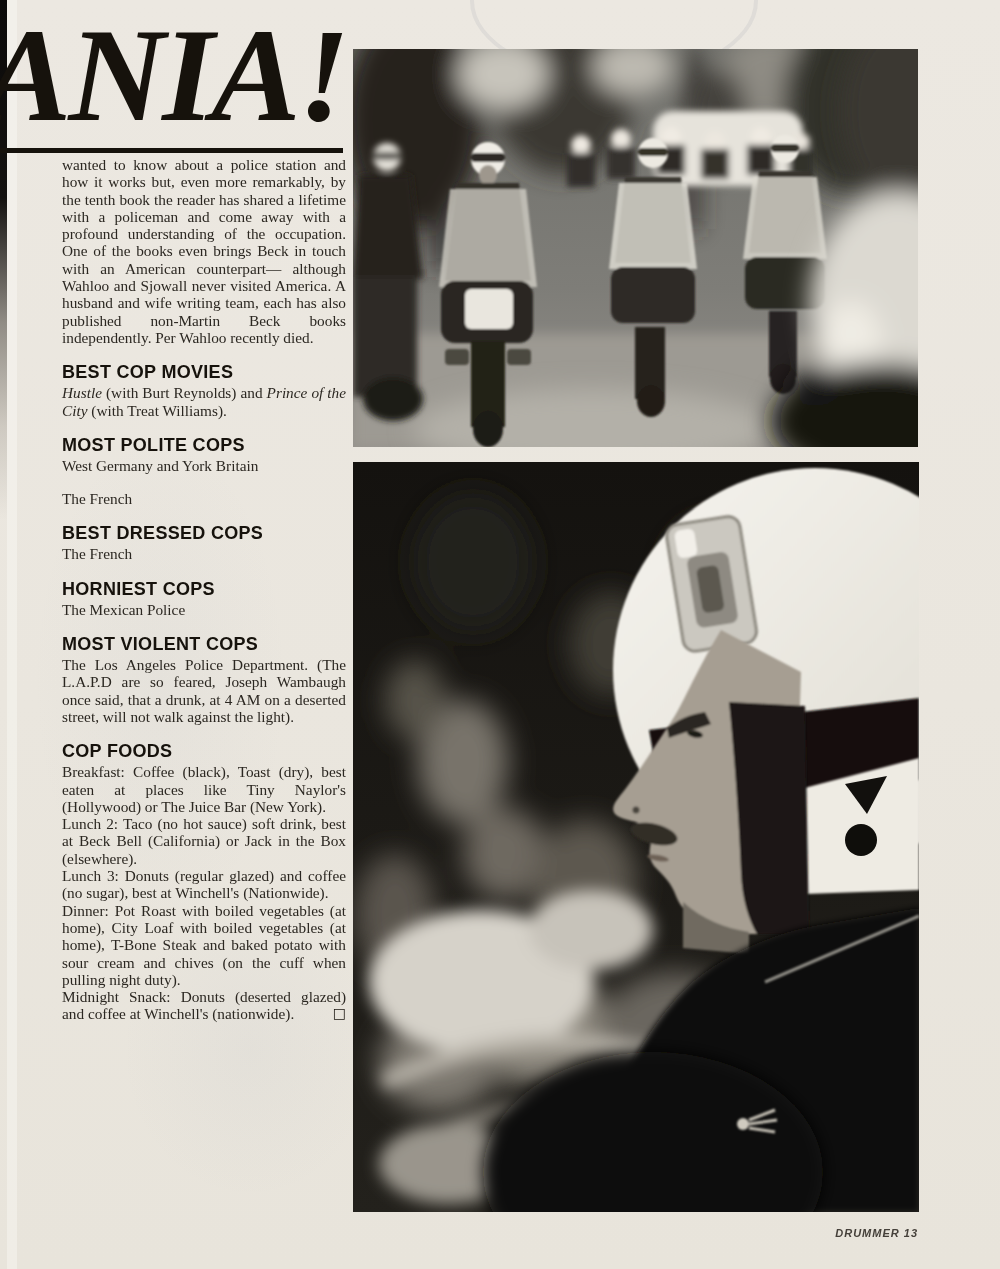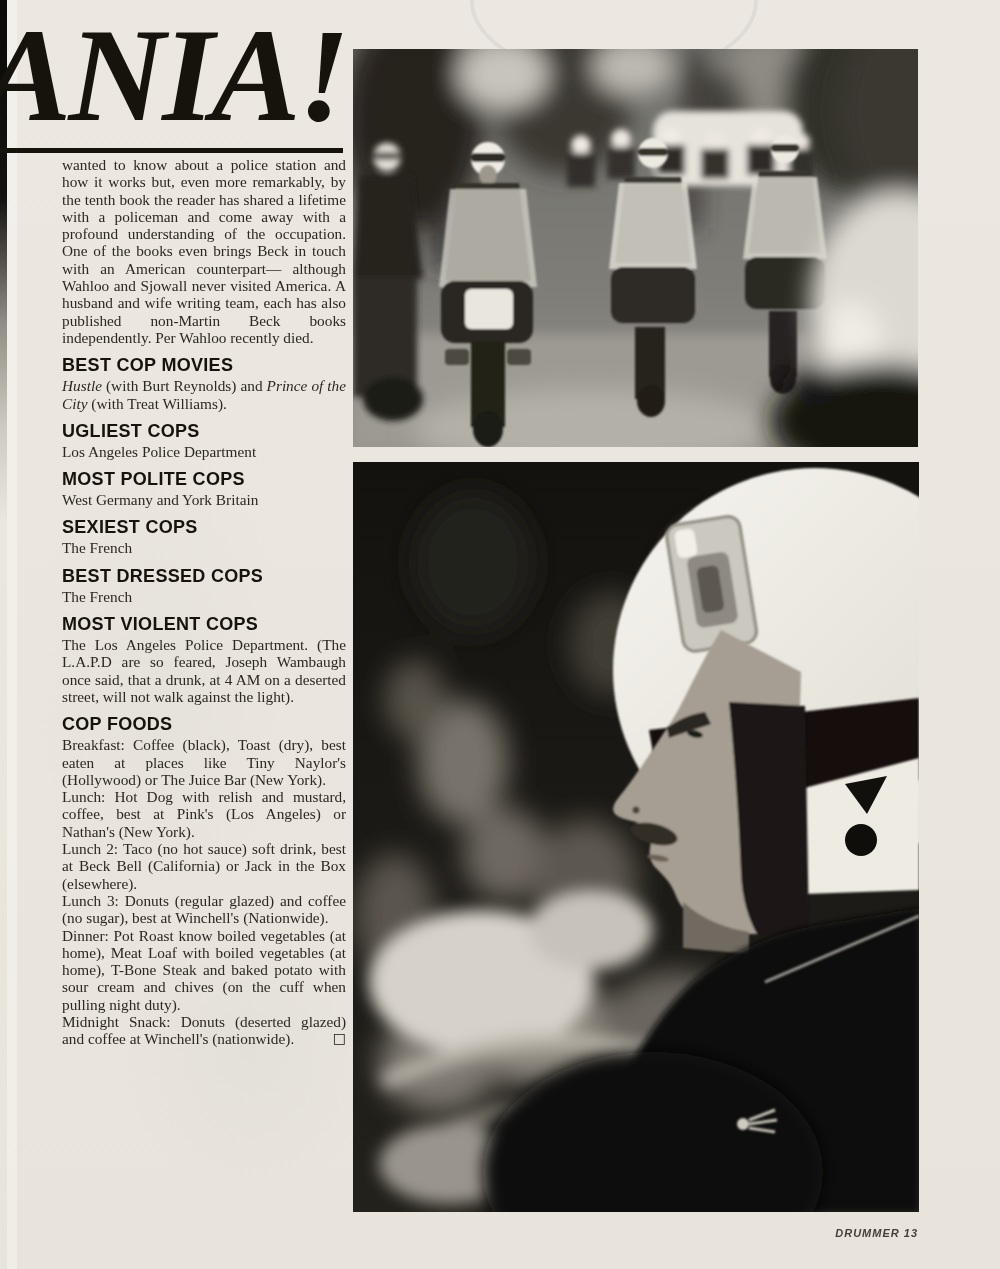--- a/index.html
+++ b/index.html
@@ -17,21 +17,21 @@
   
   .headline{
     position:absolute;left:-18px;top:8px;margin:0;
     font:italic 700 134px/1 "Liberation Serif",serif;
     letter-spacing:-3px;color:#16120c;white-space:nowrap;
   }
   .headline-rule{position:absolute;left:0;top:148px;width:343px;height:5px;background:#16120c;}
   
   .column{position:absolute;left:62px;top:156px;width:284px;}
   .column p{margin:0;text-align:justify;font-size:15.3px;line-height:17.3px;color:#2b2721;}
-  .section{margin-top:9px;}
+  .section{margin-top:16px;}
   .section h3{
     margin:0 0 2px 0;font:700 18px/20px "Liberation Sans",sans-serif;
     letter-spacing:.3px;color:#16120c;
   }
   .it{font-style:italic;}
   .endmark{float:right;font-family:"DejaVu Sans",sans-serif;font-size:14px;line-height:17px;color:#16120c;}
   
   .photo{position:absolute;overflow:hidden;background:#555;}
   .photo-top{left:353px;top:49px;width:565px;height:398px;}
   .photo-bottom{left:353px;top:462px;width:566px;height:750px;}
@@ -61,46 +61,44 @@
 <div class="headline-rule"></div>
 
 <div class="column">
   <p>wanted to know about a police station and how it works but, even more remarkably, by the tenth book the reader has shared a lifetime with a policeman and come away with a profound understanding of the occupation. One of the books even brings Beck in touch with an American counterpart— although Wahloo and Sjowall never visited America. A husband and wife writing team, each has also published non-Martin Beck books independently. Per Wahloo recently died.</p>
   <div>
       <div class="section">
         <h3>BEST COP MOVIES</h3>
         <p><span class="it">Hustle</span><span> (with Burt Reynolds) and </span><span class="it">Prince of the City</span><span> (with Treat Williams).</span></p>
       </div>
       <div class="section">
-        <h3>UGLIEST COPS</h3>
-        <p><span>Los Angeles Police Department</span></p>
-      </div>
-      <div class="section">
         <h3>MOST POLITE COPS</h3>
         <p><span>West Germany and York Britain</span></p>
       </div>
       <div class="section">
-        <h3>SEXIEST COPS</h3>
         <p><span>The French</span></p>
       </div>
       <div class="section">
         <h3>BEST DRESSED COPS</h3>
         <p><span>The French</span></p>
       </div>
       <div class="section">
+        <h3>HORNIEST COPS</h3>
+        <p><span>The Mexican Police</span></p>
+      </div>
+      <div class="section">
         <h3>MOST VIOLENT COPS</h3>
         <p><span>The Los Angeles Police Department. (The L.A.P.D are so feared, Joseph Wambaugh once said, that a drunk, at 4 AM on a deserted street, will not walk against the light).</span></p>
       </div>
       <div class="section">
         <h3>COP FOODS</h3>
         <p><span>Breakfast: Coffee (black), Toast (dry), best eaten at places like Tiny Naylor's (Hollywood) or The Juice Bar (New York).</span></p>
-        <p><span>Lunch: Hot Dog with relish and mustard, coffee, best at Pink's (Los Angeles) or Nathan's (New York).</span></p>
         <p><span>Lunch 2: Taco (no hot sauce) soft drink, best at Beck Bell (California) or Jack in the Box (elsewhere).</span></p>
         <p><span>Lunch 3: Donuts (regular glazed) and coffee (no sugar), best at Winchell's (Nationwide).</span></p>
-        <p><span>Dinner: Pot Roast know boiled vegetables (at home), Meat Loaf with boiled vegetables (at home), T-Bone Steak and baked potato with sour cream and chives (on the cuff when pulling night duty).</span></p>
+        <p><span>Dinner: Pot Roast with boiled vegetables (at home), City Loaf with boiled vegetables (at home), T-Bone Steak and baked potato with sour cream and chives (on the cuff when pulling night duty).</span></p>
         <p><span>Midnight Snack: Donuts (deserted glazed) and coffee at Winchell's (nationwide).</span><span class="endmark">□</span></p>
       </div>
     </div>
 </div>
 
 <div class="photo photo-top" role="img" aria-label="Black-and-white photo of a formation of motorcycle police in white helmets riding down a tree-lined street">
   <svg width="565" height="398" viewBox="0 0 565 398">
     <defs>
       <filter id="b12" x="-50%" y="-50%" width="200%" height="200%">
           <feGaussianBlur stdDeviation="12"></feGaussianBlur>

